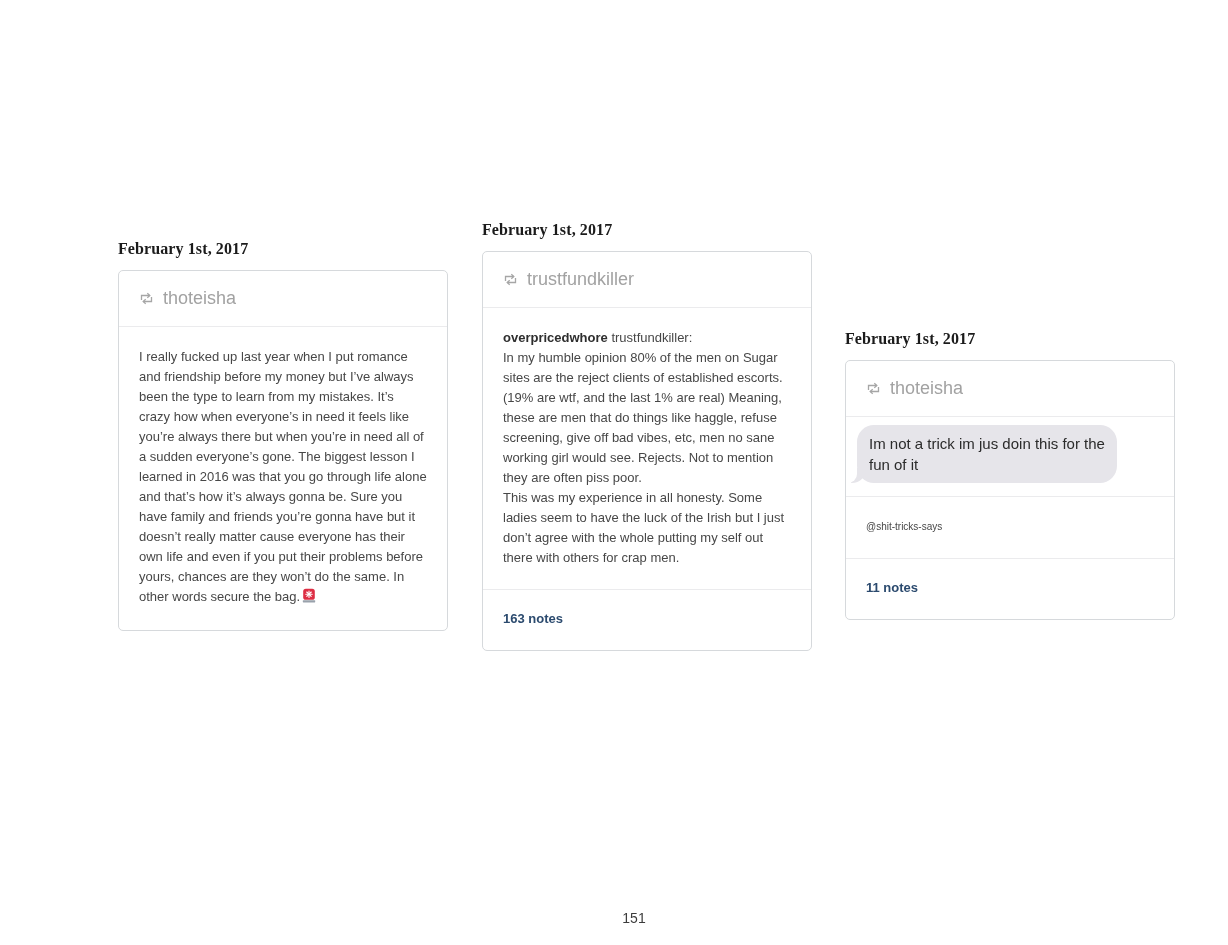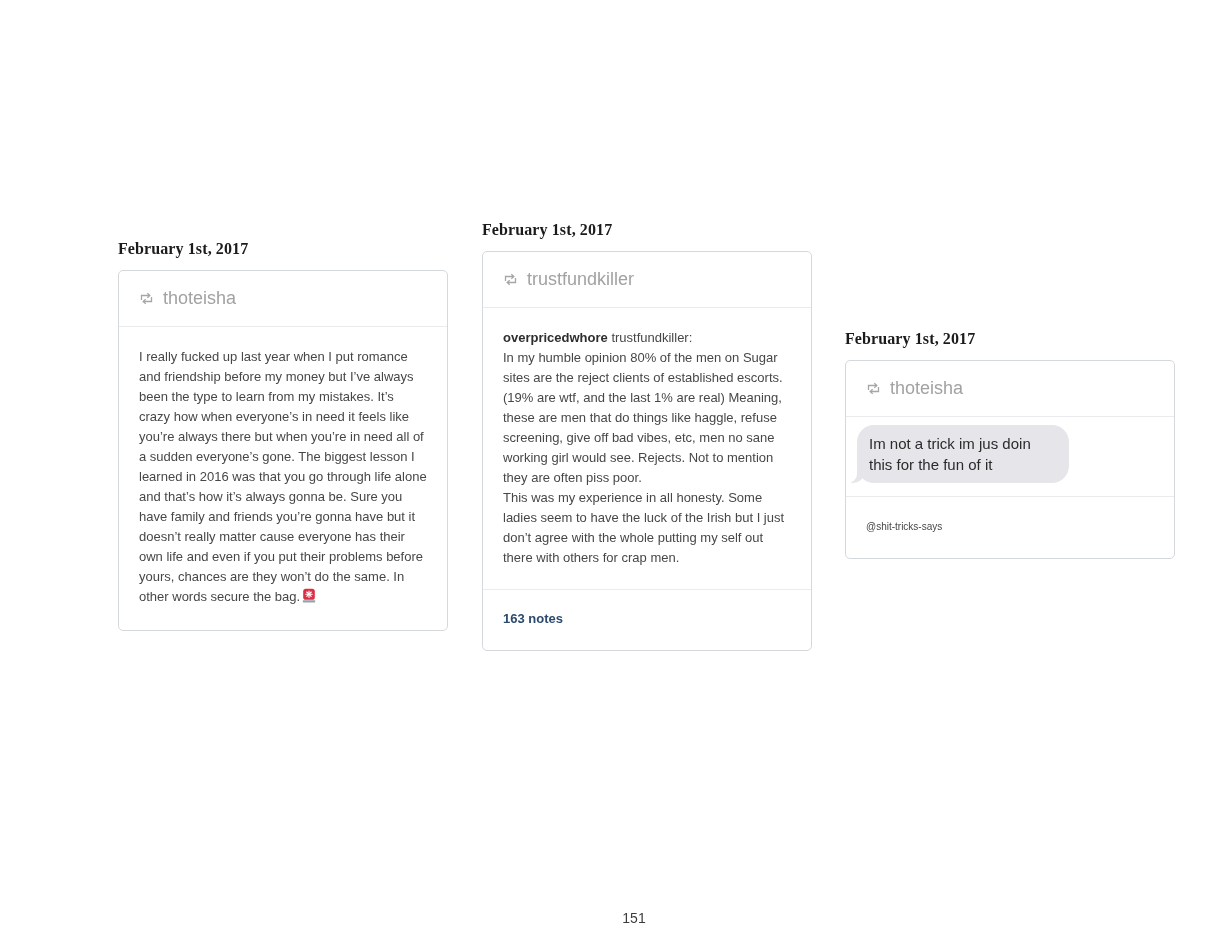--- a/index.html
+++ b/index.html
@@ -53,21 +53,21 @@
     color: var(--notes-color, #2b4a6e);
     text-decoration: none; cursor: pointer;
   }
 
   
   .chat-section {
     padding: 8px 0 13px 11px;
     border-bottom: 1px solid var(--divider, #ebebed);
   }
   .bubble {
-    position: relative; width: 212px;
+    position: relative; width: 260px;
     background: var(--bubble-bg, #e6e5ea);
     border-radius: 17px; padding: 8px 12px;
     font-size: 15px; line-height: 21px; color: #2b2b2b;
   }
   .bubble::before {
     content: ""; position: absolute; bottom: 0; left: -6px;
     width: 15px; height: 15px;
     background: var(--bubble-bg, #e6e5ea);
     border-bottom-right-radius: 14px;
   }
@@ -159,17 +159,20 @@
           </svg>
         </span>
         <a class="username">thoteisha</a>
       </header>
       <div class="chat-section">
         <div class="bubble">Im not a trick im jus doin this for the fun of it</div>
       </div>
       <div class="caption-section">
         <span class="mention">@shit-tricks-says</span>
       </div>
+      <footer class="card-footer">
+        <a class="notes">11 notes</a>
+      </footer>
     </article>
   </section>
 
   <div class="page-number">151</div>
 </main>
 
 </body></html>

